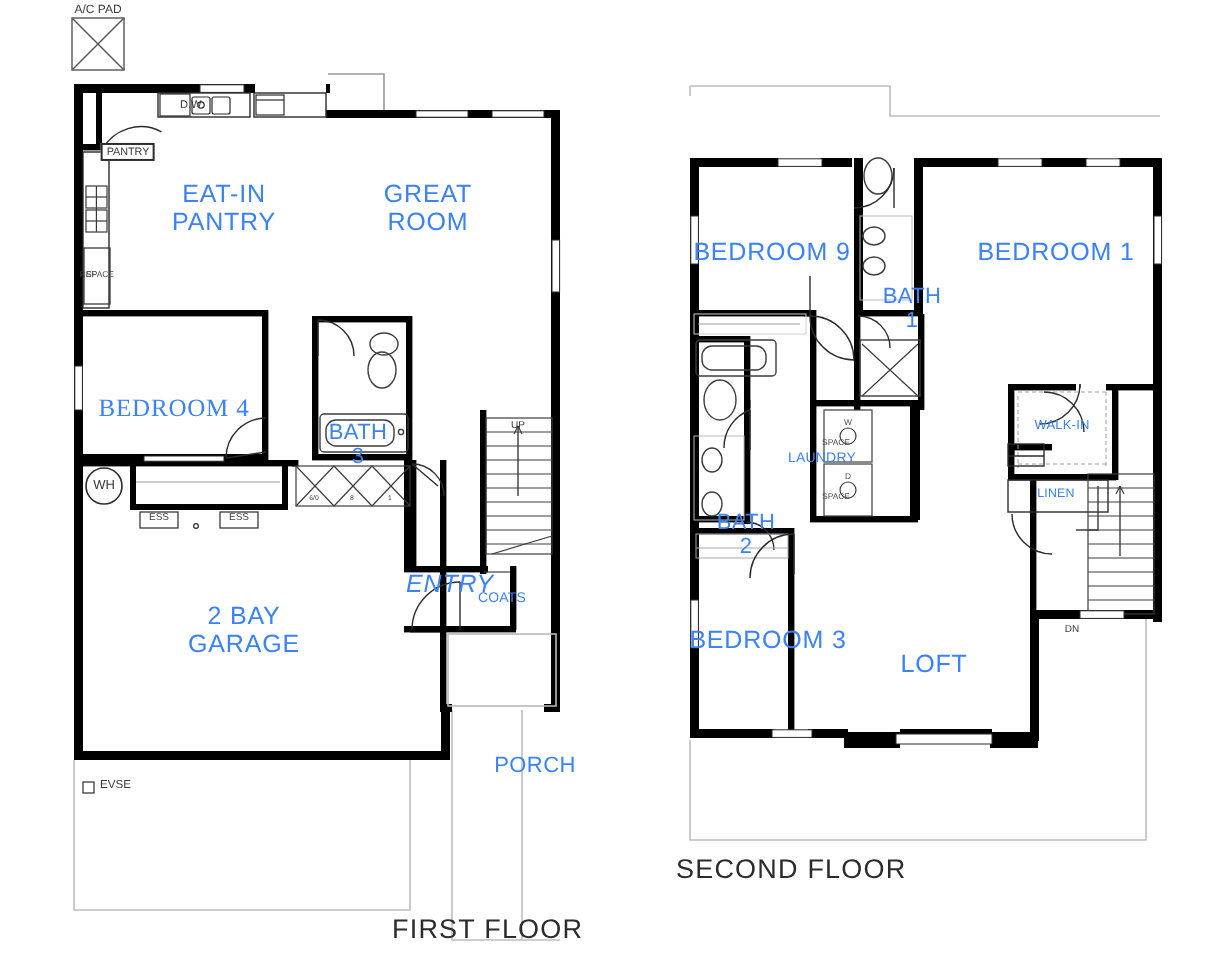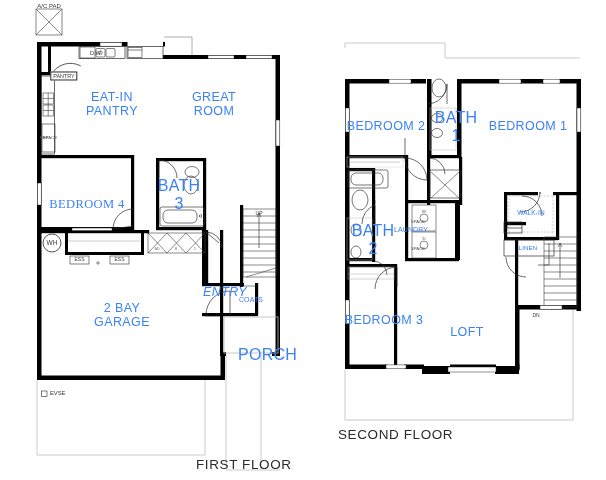--- a/index.html
+++ b/index.html
@@ -34,21 +34,21 @@
 
   .room-label {
     position: absolute;
     font-family: "Liberation Sans", sans-serif;
     color: #3b82f6;
     white-space: nowrap;
     text-align: center;
     line-height: 1.12;
   }
   .rl-big   { font-size: 12.5px; letter-spacing: 0.4px; }
-  .rl-med   { font-size: 16px; letter-spacing: 0.2px; }
+  .rl-med   { font-size: 11px; letter-spacing: 0.2px; margin-top: 28px; }
   .rl-small { font-size: 7px; letter-spacing: 0.1px; }
   .rl-tiny  { font-size: 4.6px; letter-spacing: 0px; color:#3a3a3a; }
   .rl-micro { font-size: 3.4px; letter-spacing: 0px; color:#4a4a4a; }
   .vert { transform-origin: center center; }
   .vert-cw  { transform: rotate(90deg); }
   .vert-ccw { transform: rotate(-90deg); }
   .boxed {
     border: 0.7px solid #2b2b2b;
     padding: 0.5px 2px;
     background: #fff;
@@ -489,21 +489,21 @@
 
 <div class="room-label rl-tiny" style="left:50px; top:390px; font-size:5.8px;">EVSE</div>
 
 <div class="room-label rl-tiny ctr" style="left:259px; top:214px; font-size:5px;">UP</div>
 
 <div class="room-label rl-micro ctr" style="left:157px; top:250px;">6/0</div>
 <div class="room-label rl-micro ctr" style="left:176px; top:250px;">8</div>
 <div class="room-label rl-micro ctr" style="left:195px; top:250px;">1</div>
 
 <div class="room-label rl-big ctr" style="left:386px; top:126px;">
-  <div>BEDROOM 2</div>
+  <div>BEDROOM 9</div>
 </div>
 
 <div class="room-label rl-big ctr" style="left:528px; top:126px;">
   <div>BEDROOM 1</div>
 </div>
 
 <div class="room-label rl-big ctr" style="left:384px; top:320px;">
   <div>BEDROOM 3</div>
 </div>
 

